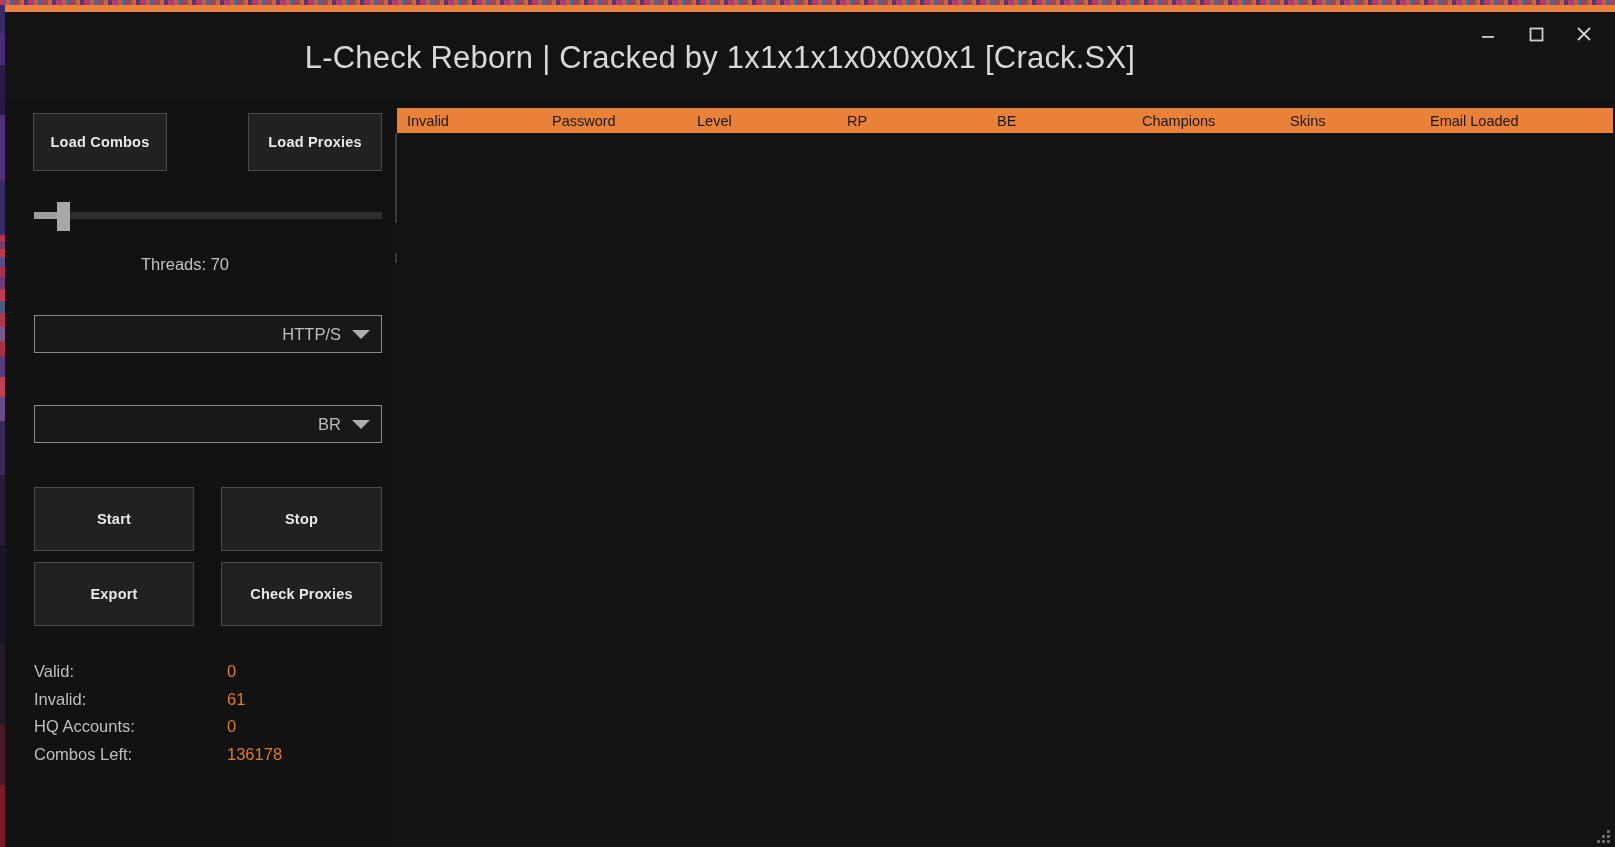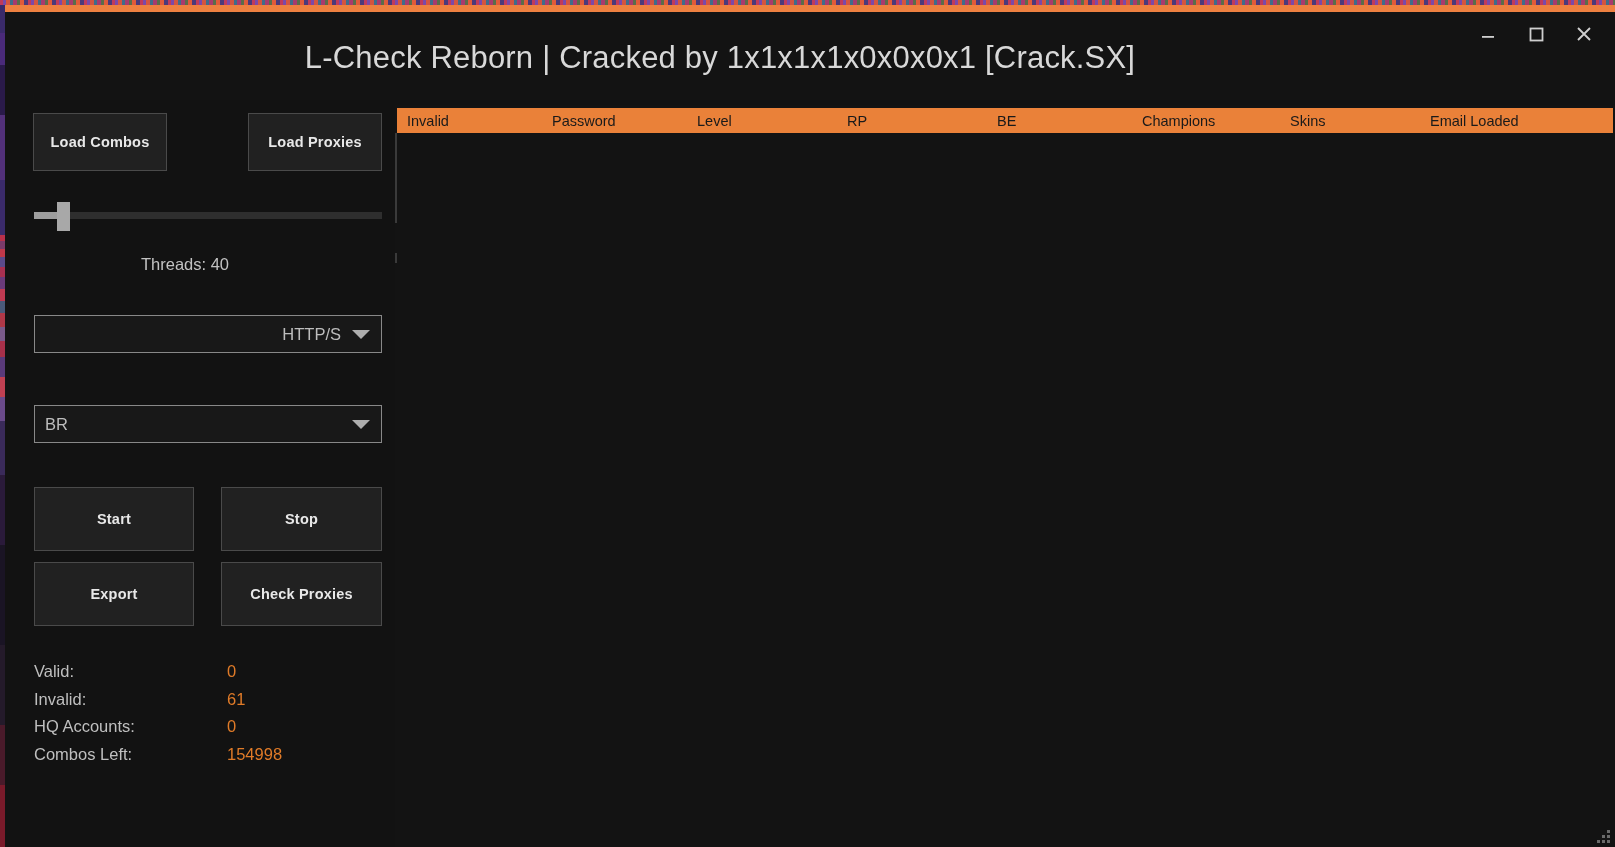--- a/index.html
+++ b/index.html
@@ -201,21 +201,21 @@
     left: 29px;
     width: 348px;
     height: 38px;
     background: #181818;
     border: 1px solid #888888;
     cursor: pointer;
     display: flex;
     align-items: center;
   }
   #combo-protocol { top: 215px; text-align: right; }
-  #combo-region   { top: 305px; }
+  #combo-region   { top: 305px; text-align: right; }
 
   .combo-value {
     flex: 1;
     padding-left: 10px;
     font-size: 16.5px;
     color: #bdbdbd;
   }
   .combo-arrow {
     width: 40px;
     display: flex;
@@ -353,21 +353,21 @@
     <button class="tool-btn" id="btn-load-combos">Load Combos</button>
 
     <button class="tool-btn" id="btn-load-proxies">Load Proxies</button>
 
     <div id="threads-slider">
       <div id="slider-track-filled" style="width: 28px;"></div>
       <div id="slider-track-rest" style="left: 28px; width: 320px;"></div>
       <div id="slider-thumb" style="left: 23px;"></div>
     </div>
 
-    <div id="threads-label">Threads: 40</div>
+    <div id="threads-label">Threads: 70</div>
 
     <div class="combo-box" id="combo-protocol">
       <span class="combo-value">HTTP/S</span>
       <span class="combo-arrow">
           <i></i>
         </span>
     </div>
 
     <div class="combo-box" id="combo-region">
       <span class="combo-value">BR</span>
@@ -389,21 +389,21 @@
         <div class="stat-row">
           <span class="stat-label">Invalid:</span>
           <span class="stat-value" style="color: rgb(224, 123, 40);">61</span>
         </div>
         <div class="stat-row">
           <span class="stat-label">HQ Accounts:</span>
           <span class="stat-value" style="color: rgb(224, 123, 40);">0</span>
         </div>
         <div class="stat-row">
           <span class="stat-label">Combos Left:</span>
-          <span class="stat-value" style="color: rgb(224, 123, 40);">154998</span>
+          <span class="stat-value" style="color: rgb(224, 123, 40);">136178</span>
         </div>
       </div>
   </div>
 
   <div id="results-table">
     <div class="grid-edge" style="left:0; top:28px; height:90px;"></div>
     <div class="grid-edge" style="left:0; top:148px; height:10px;"></div>
     <div id="results-header" style="background: rgb(234, 129, 57);">
         <div class="col-head" style="width: 145px;">Invalid</div>
         <div class="col-head" style="width: 145px;">Password</div>

